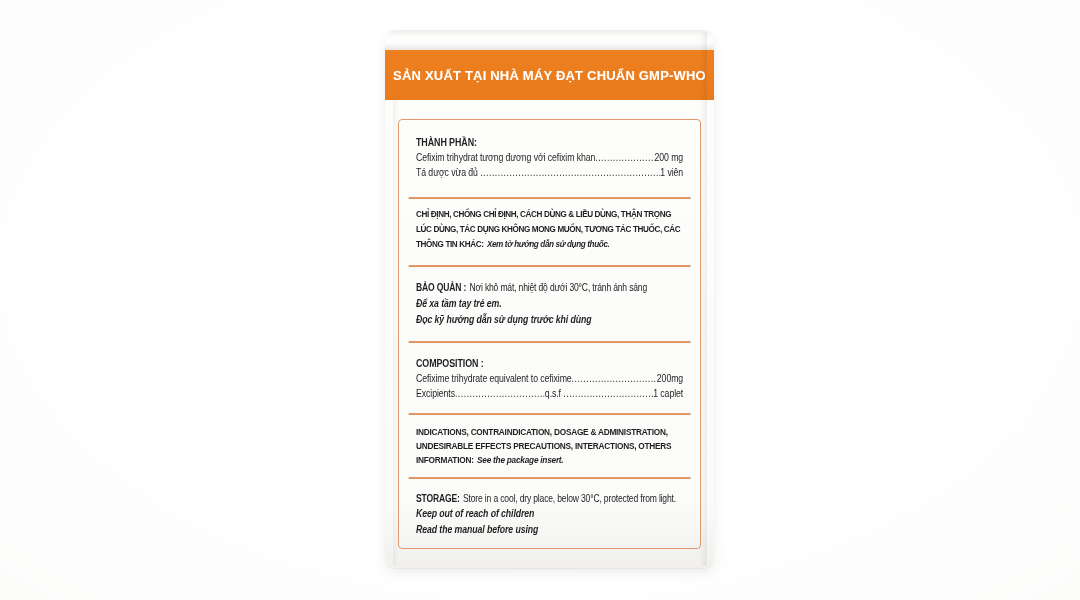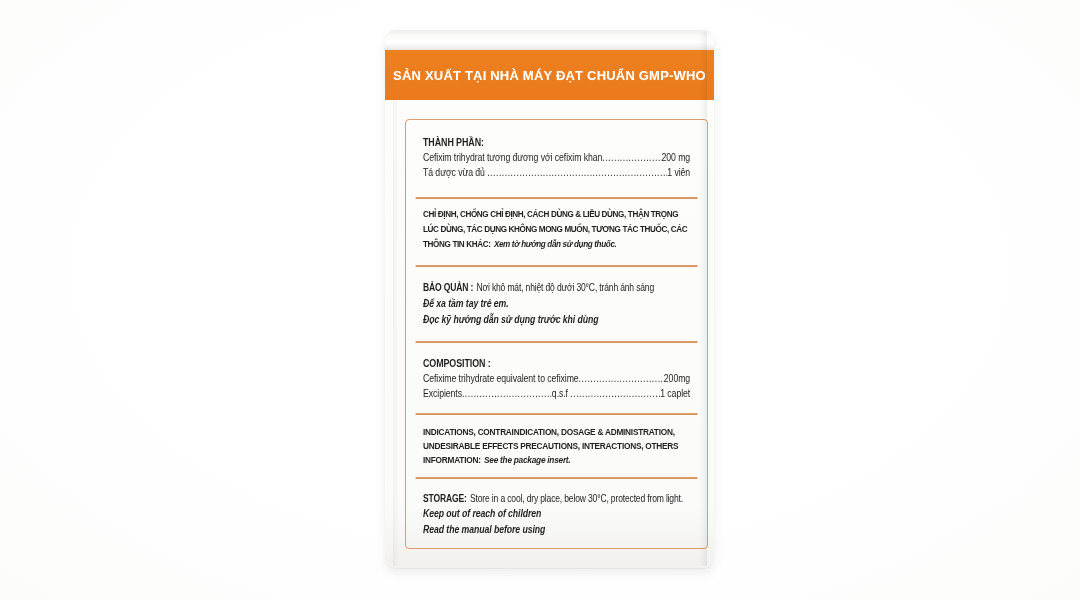--- a/index.html
+++ b/index.html
@@ -30,21 +30,21 @@
   .banner{
     position:absolute;left:0;top:20px;width:100%;height:50px;
     background:linear-gradient(180deg,#ee8020 0%,#ea7a1b 100%);
     display:flex;align-items:center;justify-content:center;
   }
   .banner span{
     color:#ffffff;font-weight:700;font-size:13px;letter-spacing:.2px;white-space:nowrap;
     text-shadow:0 0 1px rgba(255,255,255,.3);
   }
   .frame{
-    position:absolute;left:20px;top:89px;width:301px;height:428px;
+    position:absolute;left:13px;top:89px;width:301px;height:428px;
     border:1.5px solid #e1996d;border-radius:4px;background:transparent;
   }
   .content{
     position:absolute;left:17px;top:0;width:318px;height:428px;
     transform:scaleX(.84);transform-origin:0 0;
     color:#1f1f1f;
   }
   .s{position:absolute;left:0;width:100%;}
   .s1{top:15px}
   .s2{top:87px}

